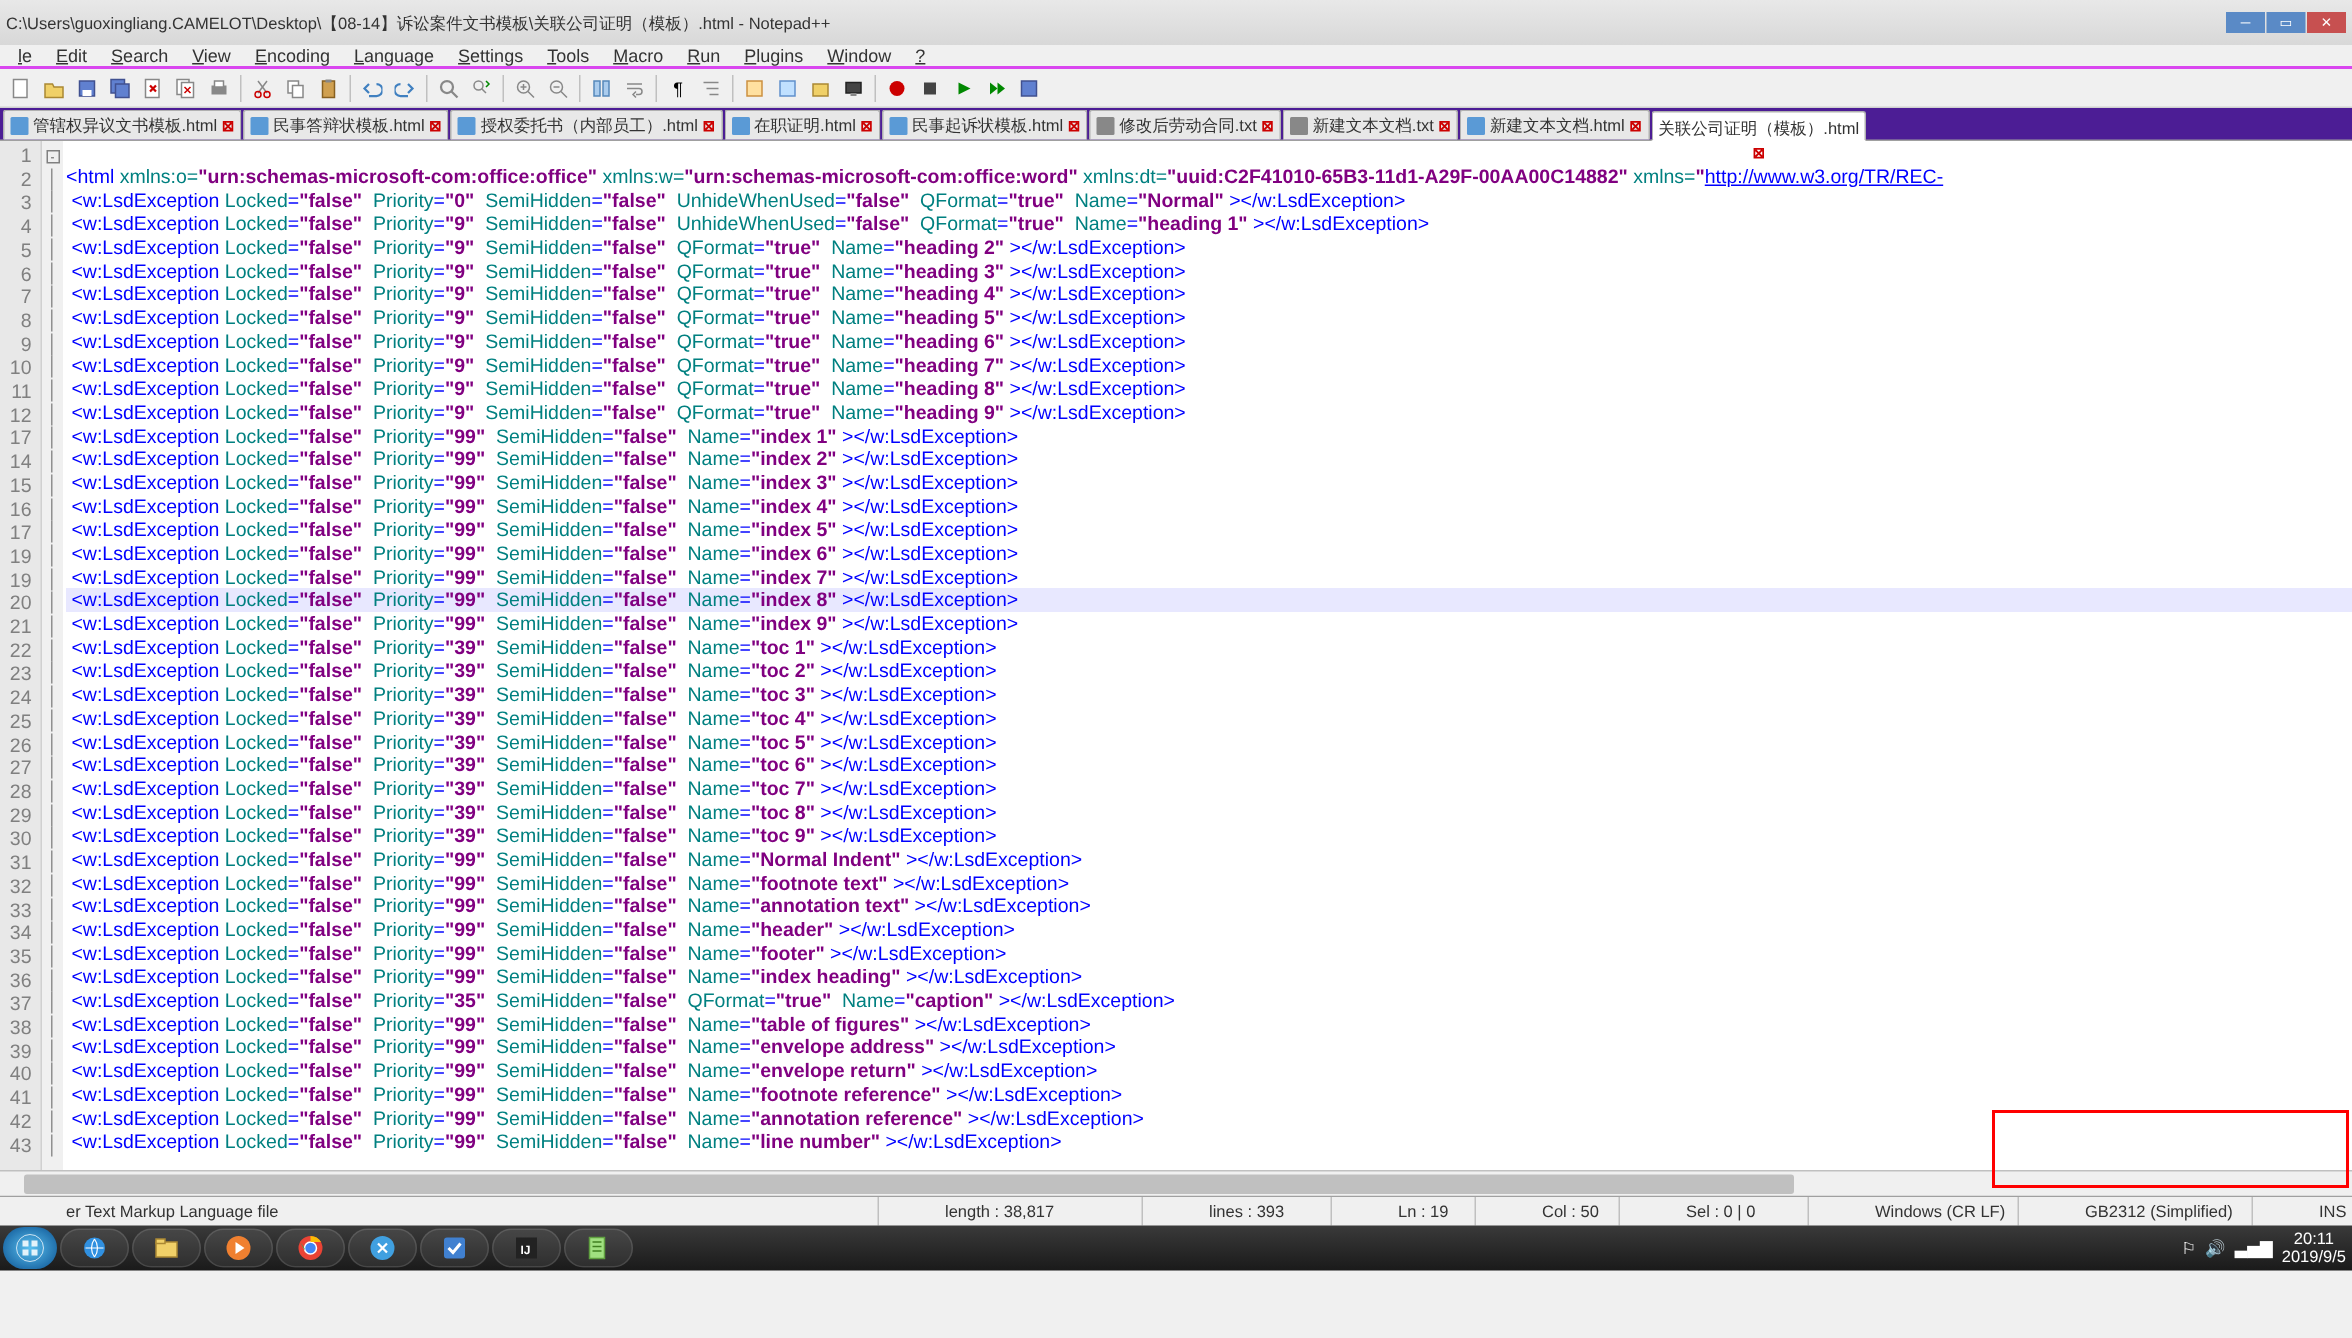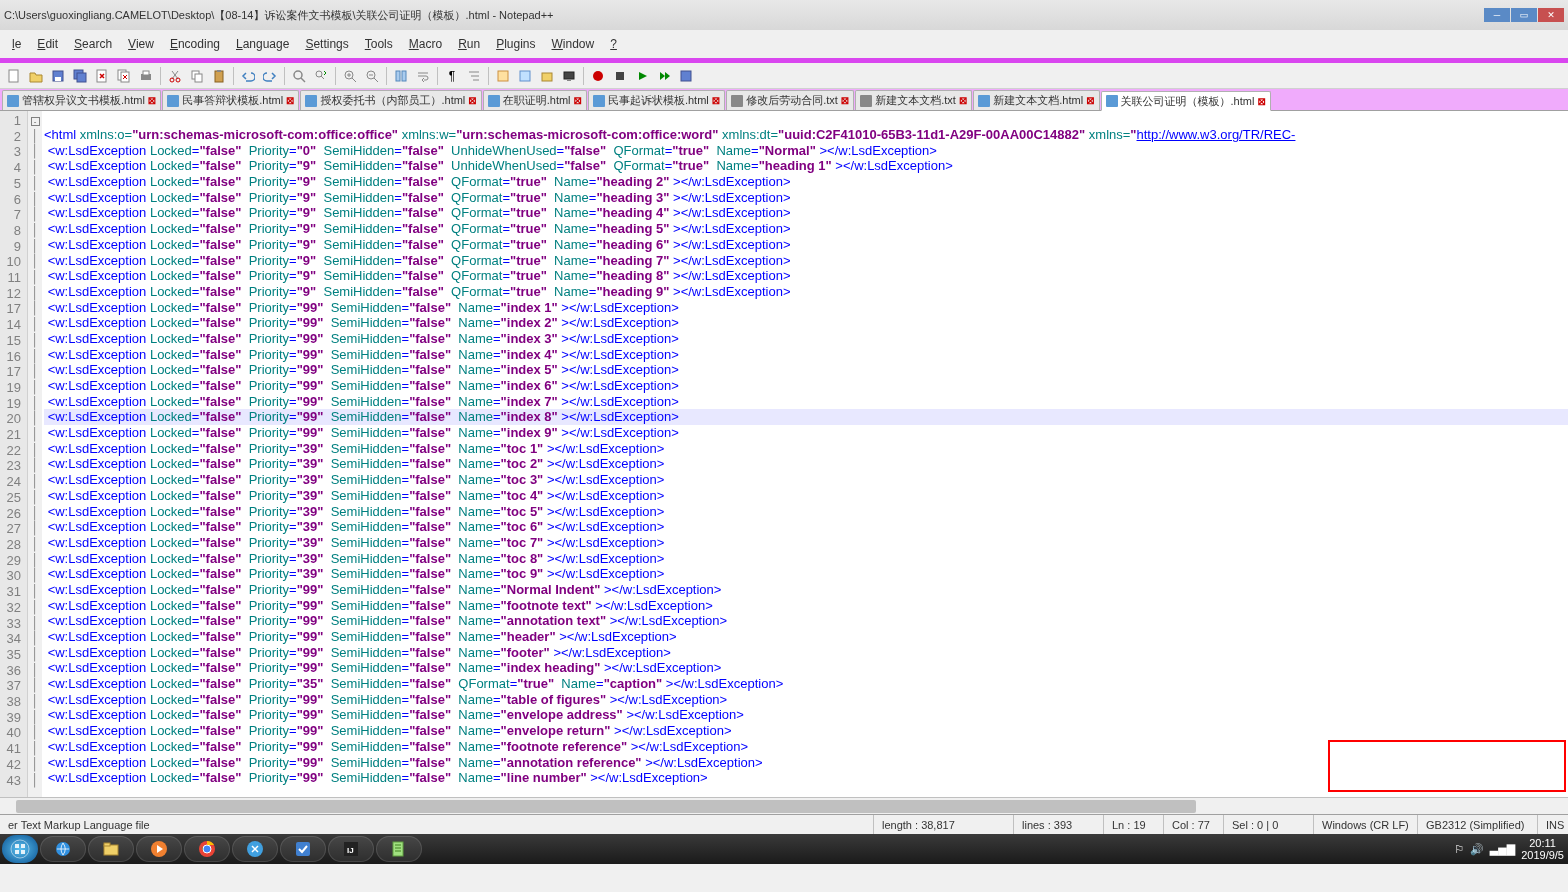--- a/index.html
+++ b/index.html
@@ -4,46 +4,46 @@
 <style>
 * { margin: 0; padding: 0; box-sizing: border-box; font-family: "Segoe UI", Tahoma, sans-serif; }
 body { width: 1568px; height: 892px; background: #f0f0f0; overflow: hidden; font-size: 12px; position: relative; }
 .title-bar { height: 30px; background: linear-gradient(#e8e8e8,#d8d8d8); display: flex; align-items: center; padding: 0 4px; justify-content: space-between; }
 .title-text { font-size: 11px; color: #333; }
 .win-controls { display: flex; gap: 1px; }
 .win-btn { width: 26px; height: 14px; display: flex; align-items: center; justify-content: center; font-size: 9px; color: #fff; cursor: pointer; }
 .win-min { background: #5a8ac6; }
 .win-max { background: #5a8ac6; }
 .win-close { background: #c75050; }
-.menu-bar { height: 33px; background: #f0f0f0; display: flex; align-items: center; gap: 0; padding-left: 4px; border-bottom: 5px solid #d946ef; }
+.menu-bar { height: 16px; background: #f0f0f0; display: flex; align-items: center; gap: 0; padding-left: 4px; border-bottom: 2px solid #d946ef; }
 .menu-item { padding: 2px 8px; font-size: 12px; color: #333; cursor: pointer; }
 .toolbar { height: 26px; background: #f0f0f0; display: flex; align-items: center; padding: 0 4px; gap: 2px; border-bottom: 1px solid #d0d0d0; }
 .tool-btn { width: 20px; height: 20px; display: flex; align-items: center; justify-content: center; cursor: pointer; border-radius: 2px; }
 .tool-sep { width: 1px; height: 18px; background: #c0c0c0; margin: 0 2px; }
-.tabs-bar { height: 22px; background: #f0abfc; display: flex; align-items: flex-end; padding-left: 2px; border-bottom: 1px solid #a0a0a0; }
+.tabs-bar { height: 22px; background: #4c1d95; display: flex; align-items: flex-end; padding-left: 2px; border-bottom: 1px solid #a0a0a0; }
 .tab { height: 20px; background: #e8e8e8; border: 1px solid #b0b0b0; border-bottom: none; display: flex; align-items: center; padding: 0 4px; gap: 3px; margin-right: 1px; font-size: 11px; color: #333; cursor: pointer; border-radius: 2px 2px 0 0; }
-.tab.active { background: #fff; border-bottom: 1px solid #fff; margin-bottom: -1px; }
+.tab.active { background: #fff; border-bottom: 1px solid #fff; margin-bottom: -1px; flex-direction: column; }
 .tab-icon { width: 12px; height: 12px; background: #5a9ad6; display: inline-block; border-radius: 1px; }
 .tab-icon.txt { background: #888; }
 .tab-close { color: #c00; font-weight: bold; font-size: 10px; cursor: pointer; }
 .editor-area { display: flex; height: 686px; background: #fff; }
 .gutter { width: 28px; background: #e8e8e8; text-align: right; padding-right: 6px; font-family: Consolas, monospace; font-size: 13px; color: #808080; line-height: 15.7px; padding-top: 2px; border-right: 1px solid #d0d0d0; }
 .fold-col { width: 14px; background: #f0f0f0; font-family: Consolas, monospace; font-size: 12px; color: #808080; line-height: 15.7px; padding-top: 2px; text-align: center; }
 .fold-box { display: inline-block; width: 9px; height: 9px; border: 1px solid #808080; font-size: 8px; line-height: 7px; text-align: center; color: #555; }
 .code { flex: 1; font-family: Consolas, "Courier New", monospace; font-size: 13px; line-height: 15.7px; padding-top: 16px; padding-left: 2px; white-space: pre; overflow: hidden; }
 .code-line { height: 15.7px; }
 .code-line.hl { background: #e8e8ff; }
 .t-tag { color: #0000ff; }
 .t-attr { color: #008080; }
 .t-val { color: #800080; font-weight: bold; }
 .t-link { color: #0000ff; text-decoration: underline; }
 .hscroll { height: 17px; background: #f0f0f0; border-top: 1px solid #c0c0c0; position: relative; }
 .hscroll-thumb { position: absolute; left: 16px; top: 2px; width: 1180px; height: 13px; background: #c0c0c0; border-radius: 2px; }
 .status-bar { height: 20px; background: #f0f0f0; border-top: 1px solid #a0a0a0; display: flex; align-items: center; font-size: 11px; color: #333; }
-.status-cell { padding: 0 8px; border-right: 1px solid #c0c0c0; height: 100%; display: flex; align-items: center; }
+.status-cell { padding: 0 8px; border-right: 1px solid #c0c0c0; height: 100%; display: flex; align-items: center; margin-left: 36px; }
 .status-left { flex: 1; }
 .red-box { position: absolute; right: 2px; top: 740px; width: 238px; height: 52px; border: 2px solid #ff0000; pointer-events: none; }
 .taskbar { height: 30px; background: linear-gradient(#3a3a3a,#1a1a1a); display: flex; align-items: center; padding: 0 2px; gap: 2px; position: relative; }
 .start-orb { width: 36px; height: 28px; border-radius: 14px; background: radial-gradient(#5ac0f0,#0a5090); display: flex; align-items: center; justify-content: center; cursor: pointer; }
 .task-btn { width: 46px; height: 26px; background: rgba(255,255,255,0.08); border: 1px solid rgba(255,255,255,0.12); border-radius: 13px; display: flex; align-items: center; justify-content: center; cursor: pointer; }
 .tray { position: absolute; right: 4px; display: flex; align-items: center; gap: 6px; color: #fff; font-size: 11px; }
 .tray-time { text-align: center; line-height: 12px; }
 svg { display: block; }
 </style>
 </head>
@@ -388,21 +388,21 @@
 
 <div class="hscroll">
   <div class="hscroll-thumb"></div>
 </div>
 
 <div class="status-bar">
   <div class="status-cell status-left">er Text Markup Language file</div>
   <div class="status-cell" style="width:140px">length : 38,817</div>
   <div class="status-cell" style="width:90px">lines : 393</div>
   <div class="status-cell" style="width:60px">Ln : 19</div>
-  <div class="status-cell" style="width:60px">Col : 77</div>
+  <div class="status-cell" style="width:60px">Col : 50</div>
   <div class="status-cell" style="width:90px">Sel : 0 | 0</div>
   <div class="status-cell" style="width:104px">Windows (CR LF)</div>
   <div class="status-cell" style="width:120px">GB2312 (Simplified)</div>
   <div class="status-cell" style="width:30px;border-right:none">INS</div>
 </div>
 
 <div class="red-box"></div>
 
 <div class="taskbar">
   <div class="start-orb">

